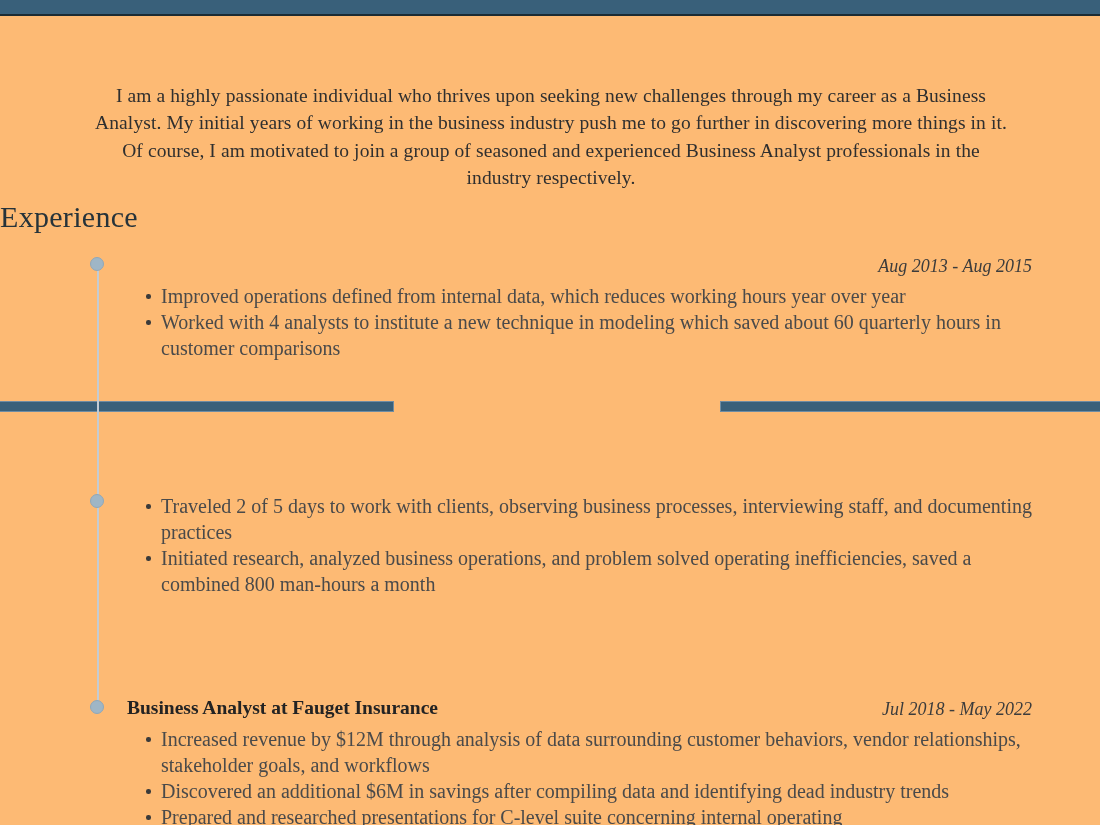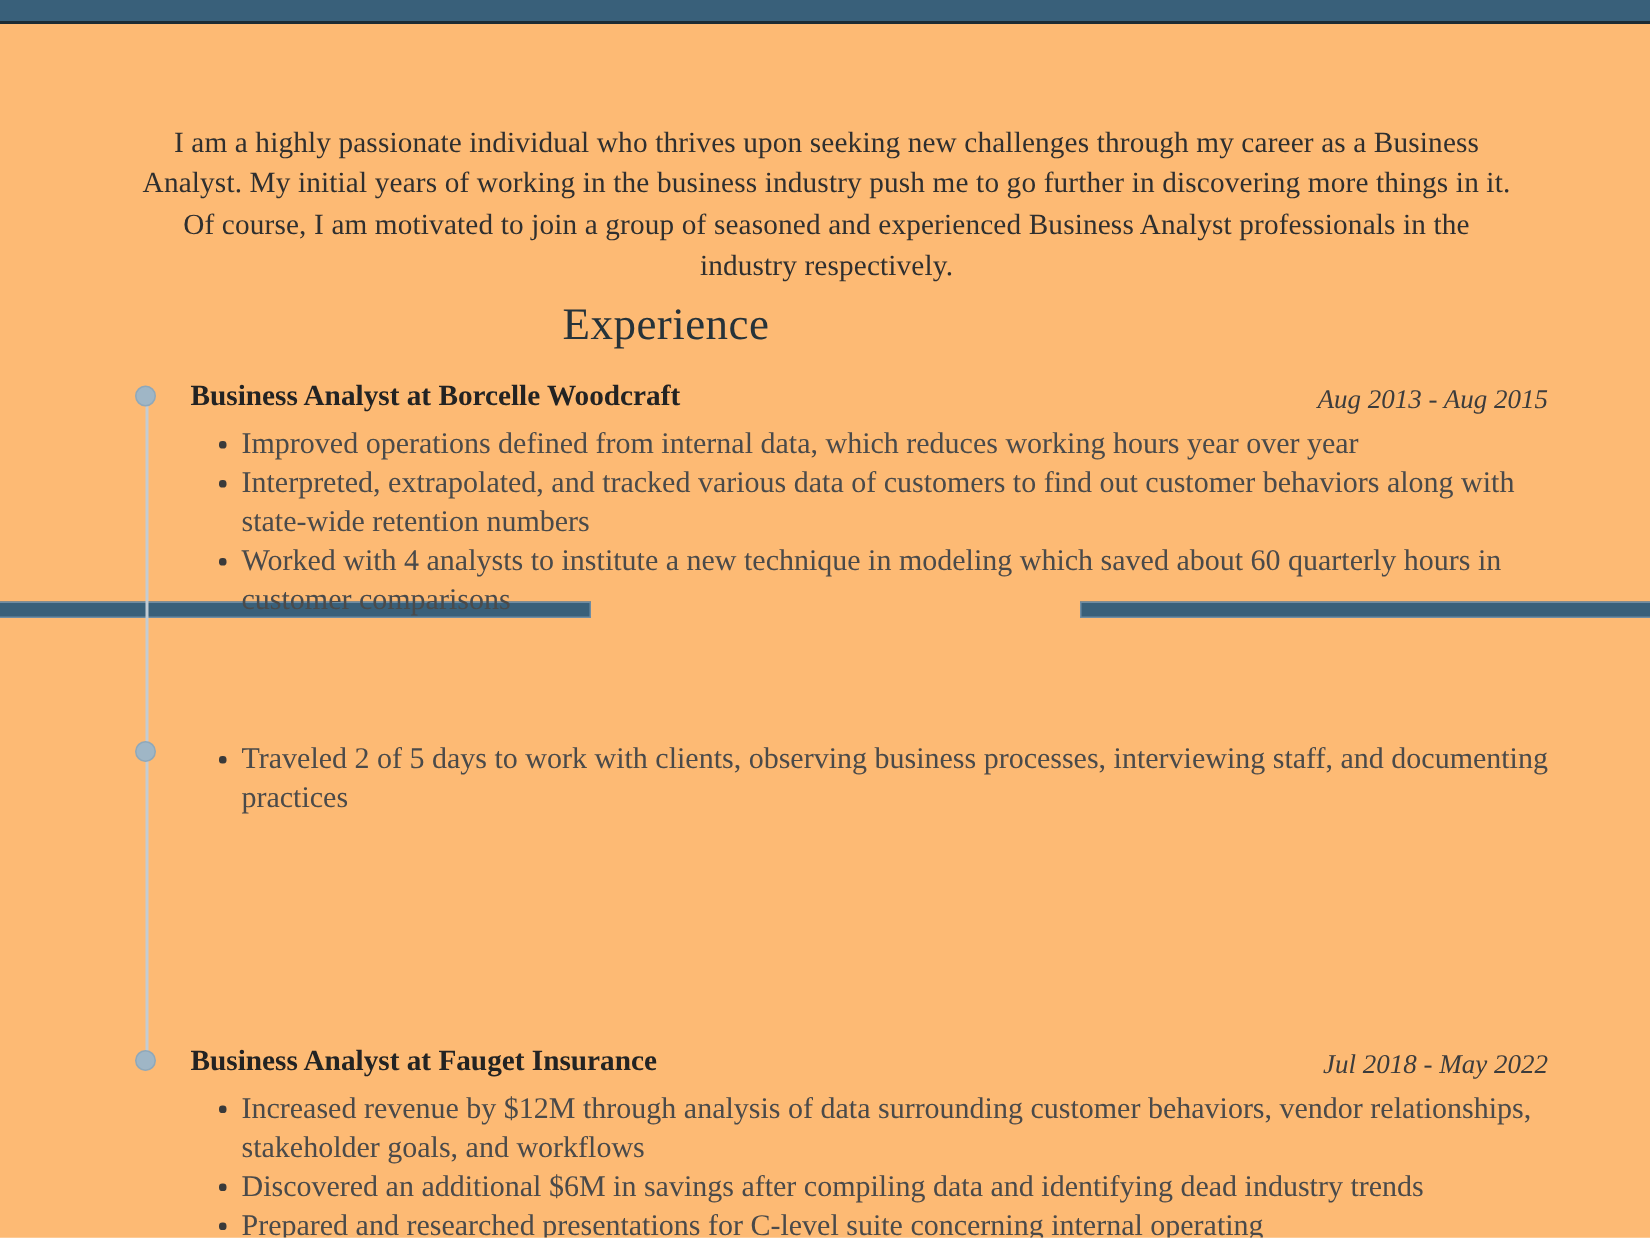--- a/index.html
+++ b/index.html
@@ -70,21 +70,20 @@
   }
   .rule-right {
     left: 720px;
     width: 382px;
   }
   .section-title {
     position: absolute;
     top: 0;
     left: 0;
     width: 888px;
-    text-align: center;
     font-size: 30px;
     line-height: 42px;
     color: #26333a;
     letter-spacing: 0.3px;
   }
 
   
   .timeline-line {
     position: absolute;
     left: 97px;
@@ -173,33 +172,32 @@
     <div class="section-title">Experience</div>
   </div>
 
   <div class="timeline-line"></div>
   <div class="tl-dot" style="top:257px"></div>
   <div class="tl-dot" style="top:494px"></div>
   <div class="tl-dot" style="top:700px"></div>
 
   <div class="entry" style="top:252px">
     <div class="entry-head">
-      <div class="entry-title">Business Analyst at Borcelle Woodcraft</div>
       <div class="entry-date">Aug 2013 - Aug 2015</div>
     </div>
     <ul class="bullets">
       <li>Improved operations defined from internal data, which reduces working hours year over year</li>
-      <li>Interpreted, extrapolated, and tracked various data of customers to find out customer behaviors along with state-wide retention numbers</li>
       <li>Worked with 4 analysts to institute a new technique in modeling which saved about 60 quarterly hours in customer comparisons</li>
     </ul>
   </div>
 
   <div class="entry" style="top:488px">
     <ul class="bullets">
       <li>Traveled 2 of 5 days to work with clients, observing business processes, interviewing staff, and documenting practices</li>
+      <li>Initiated research, analyzed business operations, and problem solved operating inefficiencies, saved a combined 800 man-hours a month</li>
     </ul>
   </div>
 
   <div class="entry" style="top:695px">
     <div class="entry-head">
       <div class="entry-title">Business Analyst at Fauget Insurance</div>
       <div class="entry-date">Jul 2018 - May 2022</div>
     </div>
     <ul class="bullets">
       <li>Increased revenue by $12M through analysis of data surrounding customer behaviors, vendor relationships, stakeholder goals, and workflows</li>

